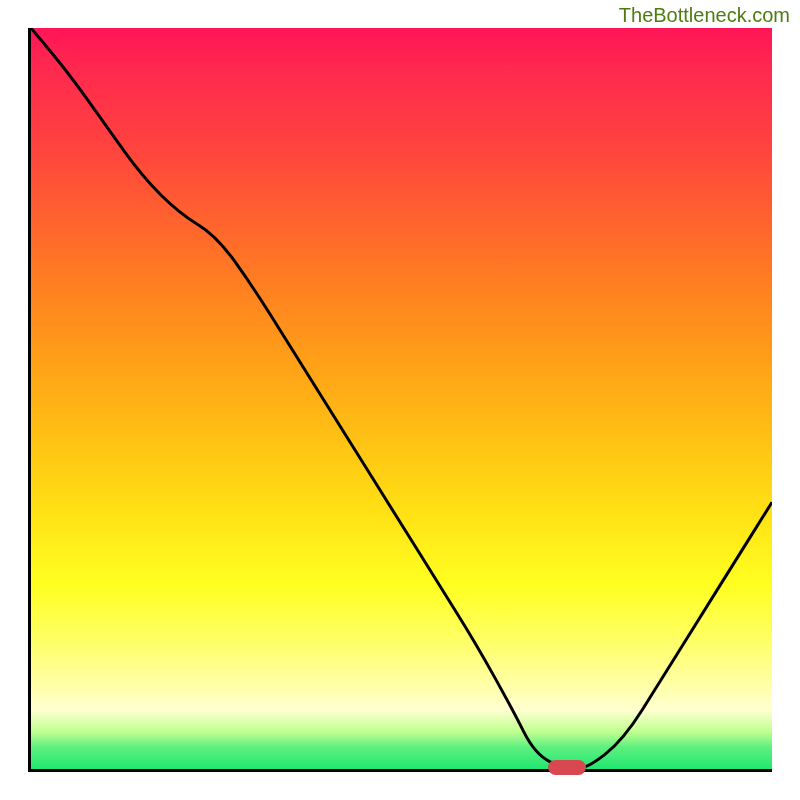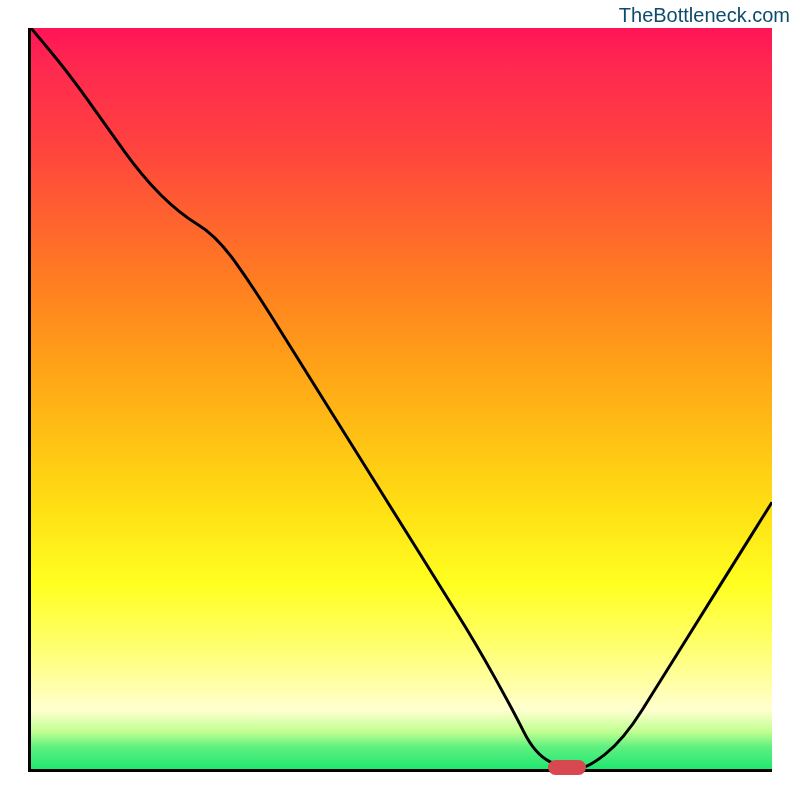--- a/index.html
+++ b/index.html
@@ -9,21 +9,21 @@
     height: 800px;
     background: #ffffff;
     font-family: Arial, sans-serif;
     position: relative;
   }
   .watermark {
     position: absolute;
     top: 4px;
     right: 10px;
     font-size: 20px;
-    color: #0c4a6e;
+    color: #4d7c0f;
     font-weight: normal;
     z-index: 10;
   }
   .chart-container {
     position: absolute;
     top: 28px;
     left: 28px;
     width: 744px;
     height: 744px;
     border: 3px solid #000000;

